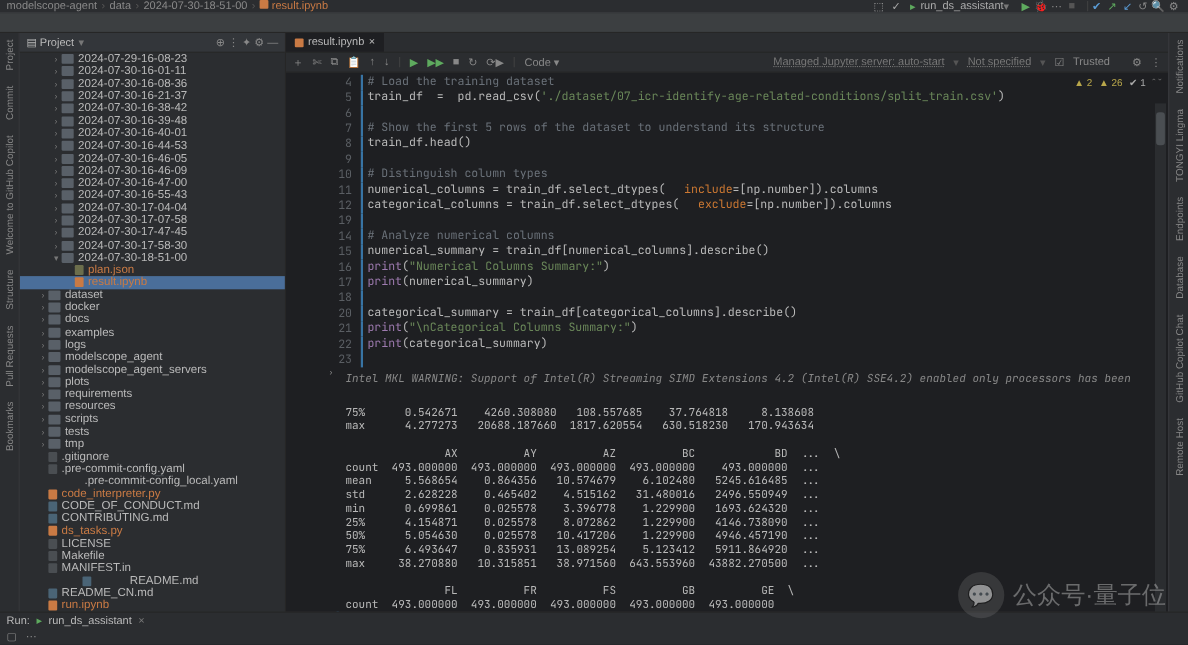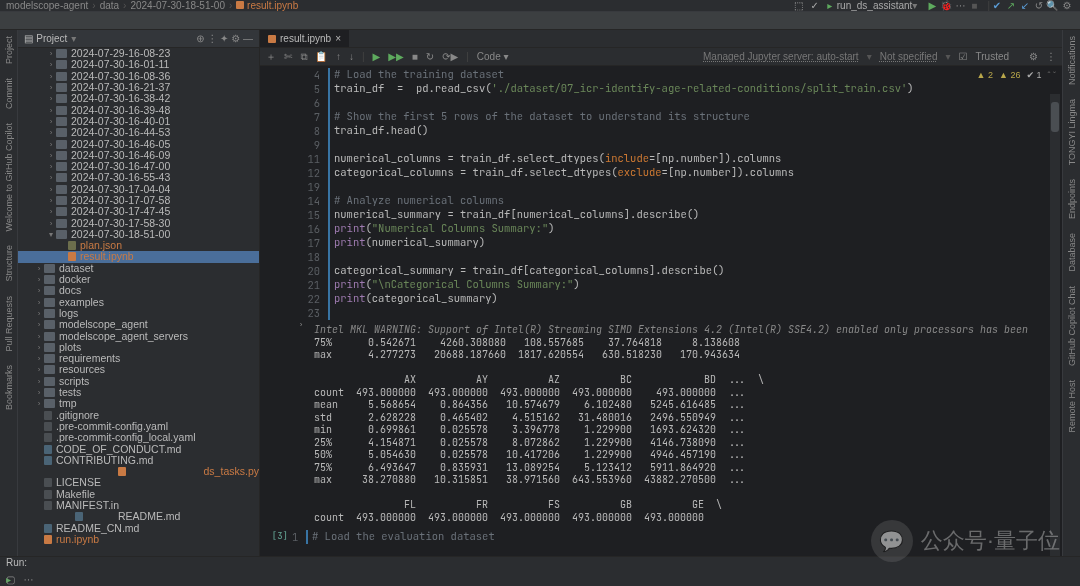--- a/index.html
+++ b/index.html
@@ -46,23 +46,23 @@
 .codecell { display:flex; font-family:'JetBrains Mono',Menlo,monospace; font-size:10.5px; }
 .gutter-n { width:40px; text-align:right; padding-right:8px; color:#5a5e63; user-select:none; }
 .prompt { width:32px; text-align:right; padding-right:4px; color:#666; font-size:9px;}
 .codeline { line-height:12.5px; white-space:pre; border-left:2px solid #3874a4; padding-left:4px;}
 .codeblock { margin-left:28px; }
 .out { margin-left:54px; font-family:'JetBrains Mono',Menlo,monospace; font-size:10px; line-height:12.5px; white-space:pre; color:#b8b8b8; }
 .c-cm { color:#6a7179; }
 .c-fn { color:#9e7bb0; }
 .c-id { color:#bababa;margin-top:37px; }
 .c-str { color:#6a8759; }
-.c-kw { color:#cc7832; }
+.c-kw { color:#cc7832;margin-left:17px; }
 .bottombar { position:absolute; bottom:0; left:0; right:0; height:30px; background:#2b2d30; border-top:1px solid #262626; display:flex; flex-direction:column;}
-.runbar { height:15px; display:flex; padding:0 6px; gap:6px; font-size:10px;flex-direction:column;}
+.runbar { height:15px; display:flex; align-items:center; padding:0 6px; gap:6px; font-size:10px;}
 .statusbar { height:15px; display:flex; align-items:center; padding:0 6px; gap:8px; font-size:10px; color:#888; }
 .wm { position:absolute; right:20px; bottom:24px; display:flex; align-items:center; gap:8px; font-size:22px; color:rgba(200,200,200,0.45); font-family: "PingFang SC", "Microsoft YaHei", sans-serif; pointer-events:none; }
 .wm .circ { width:42px; height:42px; border-radius:50%; background:rgba(130,130,130,0.25); display:flex; align-items:center; justify-content:center; font-size:20px; }
 .outwrap { position:relative; }
 .collapse-bar { position:absolute; left:36px; top:0; bottom:0; width:10px; display:flex; flex-direction:column; align-items:center; }
 .collapse-bar .h { font-size:8px; color:#888; }
 .scroll-mini { position:absolute; right:2px; top:28px; width:10px; bottom:4px; background:#2b2d30;}
 .scroll-thumb { position:absolute; right:1px; top:8px; width:8px; height:30px; background:#4a4e52; border-radius:3px;}
 </style>
 </head>
@@ -281,36 +281,41 @@
         <div class="tree-row" style="padding-left: 16px;">
           <span class="chev"></span>
           <span class="fileico"></span>
           <span class="tname ">.gitignore</span>
         </div>
         <div class="tree-row" style="padding-left: 16px;">
           <span class="chev"></span>
           <span class="fileico"></span>
           <span class="tname ">.pre-commit-config.yaml</span>
         </div>
-        <div class="tree-row" style="padding-left: 16px;">
+        <div class="tree-row" style="padding-left: 16px; flex-direction: column;">
           <span class="chev"></span>
           <span class="fileico"></span>
           <span class="tname ">.pre-commit-config_local.yaml</span>
         </div>
         <div class="tree-row" style="padding-left: 16px;">
           <span class="chev"></span>
+          <span class="fileico or"></span>
+          <span class="tname hi">code_interpreter.py</span>
+        </div>
+        <div class="tree-row" style="padding-left: 16px;">
+          <span class="chev"></span>
           <span class="fileico md"></span>
           <span class="tname ">CODE_OF_CONDUCT.md</span>
         </div>
         <div class="tree-row" style="padding-left: 16px;">
           <span class="chev"></span>
           <span class="fileico md"></span>
           <span class="tname ">CONTRIBUTING.md</span>
         </div>
-        <div class="tree-row" style="padding-left: 16px; justify-content: space-between;">
+        <div class="tree-row" style="padding-left: 16px;">
           <span class="chev"></span>
           <span class="fileico or"></span>
           <span class="tname hi">ds_tasks.py</span>
         </div>
         <div class="tree-row" style="padding-left: 16px;">
           <span class="chev"></span>
           <span class="fileico"></span>
           <span class="tname ">LICENSE</span>
         </div>
         <div class="tree-row" style="padding-left: 16px; text-align: right;">
@@ -406,20 +411,24 @@
           </div>
           <div class="codecell">
             <div class="gutter-n">8</div>
             <div class="codeline"><span class="c-id">train_df.head</span><span class="c-id">()</span></div>
           </div>
           <div class="codecell">
             <div class="gutter-n">9</div>
             <div class="codeline"> </div>
           </div>
           <div class="codecell">
+            <div class="gutter-n">10</div>
+            <div class="codeline"><span class="c-cm"># Distinguish column types</span></div>
+          </div>
+          <div class="codecell">
             <div class="gutter-n">11</div>
             <div class="codeline"><span class="c-id">numerical_columns = train_df.select_dtypes(</span><span class="c-kw">include</span><span class="c-id">=</span><span class="c-id">[np.number]</span><span class="c-id">).columns</span></div>
           </div>
           <div class="codecell">
             <div class="gutter-n">12</div>
             <div class="codeline"><span class="c-id">categorical_columns = train_df.select_dtypes(</span><span class="c-kw">exclude</span><span class="c-id">=</span><span class="c-id">[np.number]</span><span class="c-id">).columns</span></div>
           </div>
           <div class="codecell">
             <div class="gutter-n">19</div>
             <div class="codeline"> </div>
@@ -460,21 +469,21 @@
             <div class="gutter-n">23</div>
             <div class="codeline"> </div>
           </div>
         </div>
 
       <div class="outwrap">
         <div class="collapse-bar">
             <span class="h">›</span>
           </div>
         <div class="out" style="color:#888; margin-top:4px;font-style:italic;">Intel MKL WARNING: Support of Intel(R) Streaming SIMD Extensions 4.2 (Intel(R) SSE4.2) enabled only processors has been</div>
-        <div class="out" style="margin-top:0">75%      0.542671    4260.308080   108.557685    37.764818     8.138608
+        <div class="out" style="margin-top:18px">75%      0.542671    4260.308080   108.557685    37.764818     8.138608
 max      4.277273   20688.187660  1817.620554   630.518230   170.943634
 
                AX          AY          AZ          BC            BD  ...  \
 count  493.000000  493.000000  493.000000  493.000000    493.000000  ...
 mean     5.568654    0.864356   10.574679    6.102480   5245.616485  ...
 std      2.628228    0.465402    4.515162   31.480016   2496.550949  ...
 min      0.699861    0.025578    3.396778    1.229900   1693.624320  ...
 25%      4.154871    0.025578    8.072862    1.229900   4146.738090  ...
 50%      5.054630    0.025578   10.417206    1.229900   4946.457190  ...
 75%      6.493647    0.835931   13.089254    5.123412   5911.864920  ...

